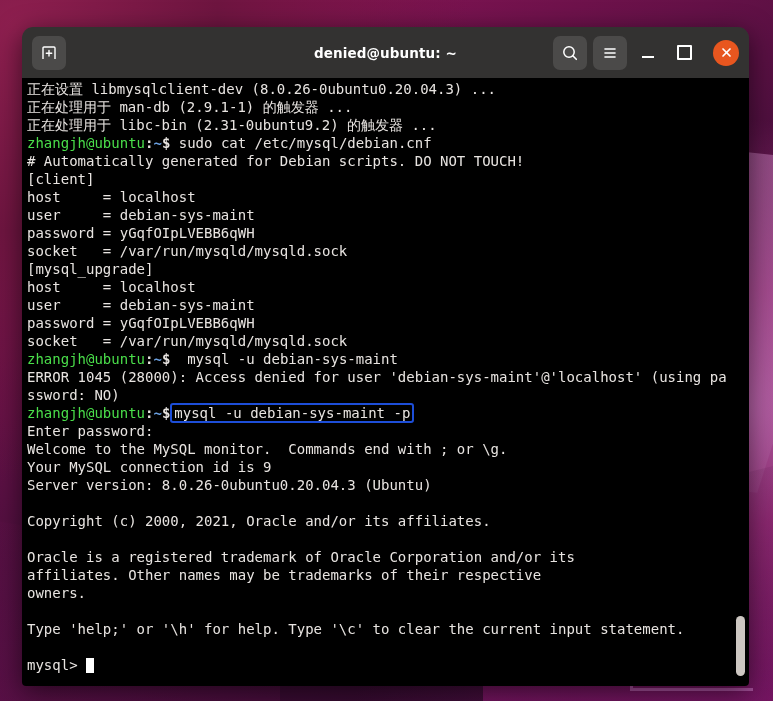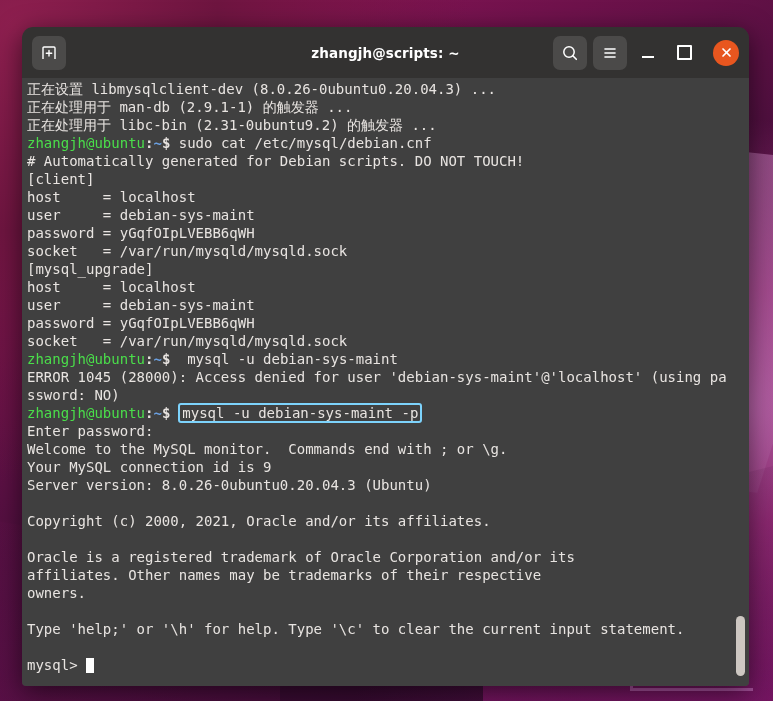--- a/index.html
+++ b/index.html
@@ -139,21 +139,21 @@
   .max-glyph {
     width: 11px;
     height: 11px;
     border: 2px solid #ffffff;
     border-radius: 1px;
   }
 
   
   #terminal-body {
     flex: 1 1 auto;
-    background: #404040;
+    background: #000000;
     position: relative;
     overflow: hidden;
     padding-left: 41px;
   }
   #terminal-text {
     position: absolute;
     top: 2px;
     left: 5px;
     right: 16px;
     font-family: "DejaVu Sans Mono", "Liberation Mono", monospace;
@@ -164,24 +164,24 @@
     word-break: break-all;
   }
   .ln { min-height: 18px; }
   .c-prompt-user { color: #4ade4a; font-weight: normal; }
   .c-prompt-path { color: #6a9fe0; font-weight: bold; }
   .c-prompt-sym  { color: #e8e4e1; font-weight: bold; }
   .c-default     { color: #e8e4e1; }
 
   .hl-box {
     display: inline-block;
-    border: 2px solid #7dd3fc;
+    border: 2px solid #1d4ed8;
     border-radius: 3px;
     padding: 0 2px;
-    margin: -2px 8px;
+    margin: -2px 0;
     line-height: 16px;
   }
 
   .cursor-block {
     display: inline-block;
     width: 8px;
     height: 15px;
     background: #ffffff;
     vertical-align: -3px;
   }
@@ -219,21 +219,21 @@
 
   <div id="titlebar">
 
     <div class="tb-btn">
       <svg width="18" height="18" viewBox="0 0 18 18">
         <path d="M3 15 V4 a1 1 0 0 1 1 -1 H14 a1 1 0 0 1 1 1 V15" fill="none" stroke="#ffffff" stroke-width="1.4"></path>
         <path d="M9 6.5 V12 M6.3 9.2 H11.7" stroke="#ffffff" stroke-width="1.4" stroke-linecap="round"></path>
       </svg>
     </div>
 
-    <div id="titlebar-title">zhangjh@scripts: ~</div>
+    <div id="titlebar-title">denied@ubuntu: ~</div>
 
     <div id="titlebar-right">
 
       <div class="tb-btn">
         <svg width="18" height="18" viewBox="0 0 18 18">
           <circle cx="8" cy="8" r="5.2" fill="none" stroke="#ffffff" stroke-width="1.5"></circle>
           <line x1="11.8" y1="11.8" x2="15.3" y2="15.3" stroke="#ffffff" stroke-width="1.6" stroke-linecap="round"></line>
         </svg>
       </div>
 

